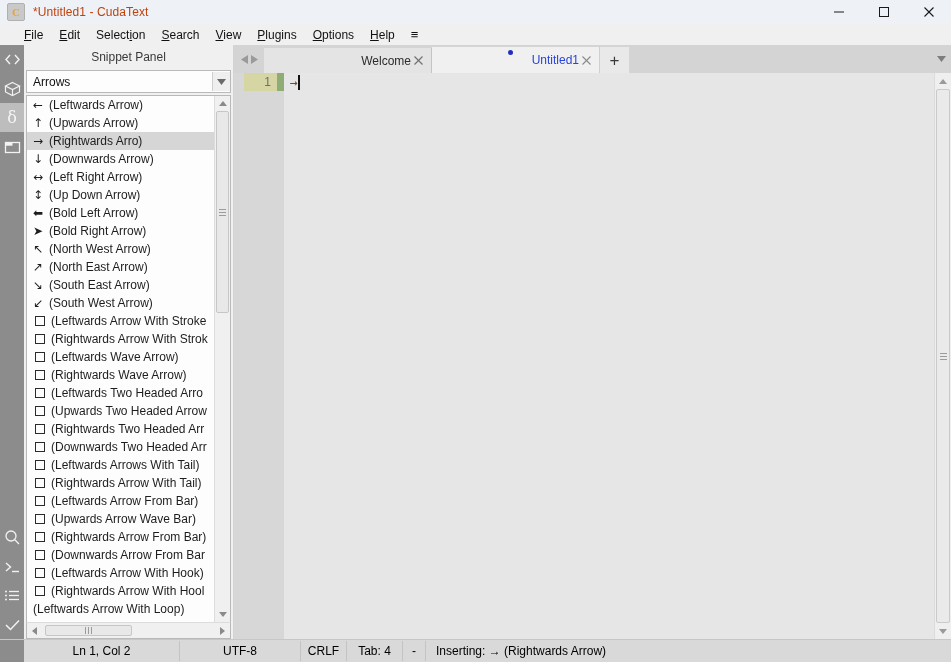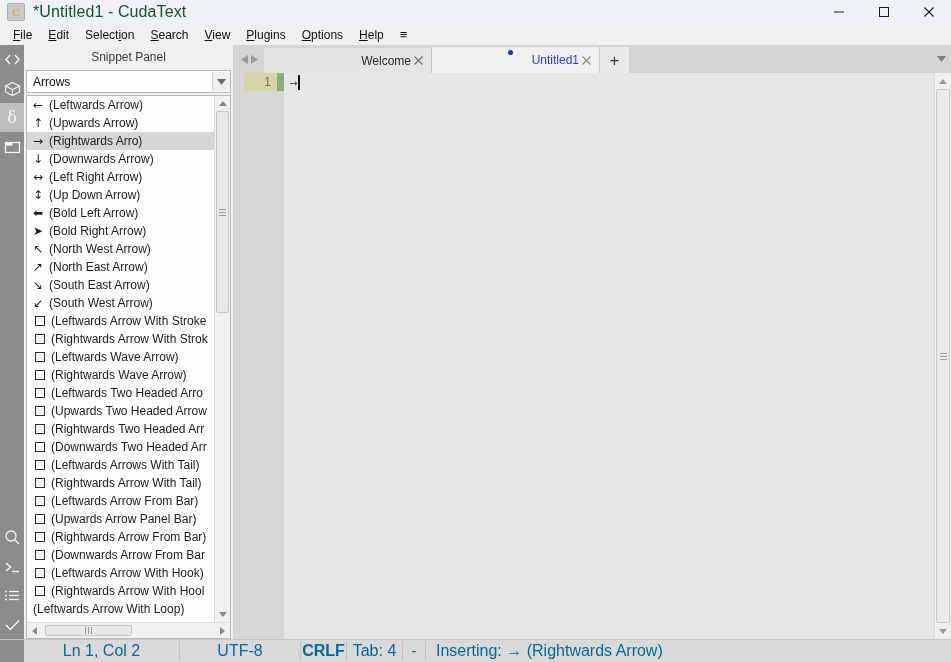--- a/index.html
+++ b/index.html
@@ -29,39 +29,39 @@
     margin-left: 7px; margin-right: 8px;
     background: #c9c9c9;
     border: 1px solid #b0b0b0;
     border-radius: 2px;
     display: flex; align-items: center; justify-content: center;
     font-size: 11px; font-weight: bold; color: #e8a33d;
     font-family: "Liberation Serif", serif;
     line-height: 1;
   }
   .title-text {
-    font-size: 16px; color: #14532d;
+    font-size: 12px; color: #c2410c;
     letter-spacing: 0.1px;
   }
   .win-buttons {
     position: absolute; right: 0; top: 0;
     height: 24px; display: flex;
   }
   .win-btn {
     width: 45px; height: 24px;
     display: flex; align-items: center; justify-content: center;
   }
   .win-btn svg { display: block; }
 
   
   .menubar {
     height: 21px; min-height: 21px;
     background: #f0f0f0;
     display: flex; align-items: center;
-    padding-left: 5px;
+    padding-left: 16px;
   }
   .menu-item {
     font-size: 12px; color: #111;
     padding: 2px 8px;
     white-space: nowrap;
   }
   .menu-item u { text-decoration: underline; }
   .menu-burger {
     font-size: 13px; color: #111;
     padding: 1px 8px;
@@ -352,21 +352,21 @@
   
   .statusbar {
     height: 22px; min-height: 22px;
     background: #d9d9d9;
     display: flex; align-items: center;
     border-top: 1px solid #c7c7c7;
   }
   .status-cell {
     height: 20px;
     display: flex; align-items: center; justify-content: center;
-    font-size: 16px; color: #0369a1;
+    font-size: 12px; color: #000000;
     border-right: 1px solid #c4c4c4;
     white-space: nowrap;
   }
   .status-cell.pad { padding: 6px 10px; }
   .status-grow { flex: 1; border-right: none; }
   .sb-rail { width: 24px; background: #8c8c8c; height: 22px; }
 </style>
 </head>
 <body>
 
@@ -565,21 +565,21 @@
             <div class="snip-row">
               <span class="snip-glyph box"></span>
               <span class="snip-label">(Rightwards Arrow With Tail)</span>
             </div>
             <div class="snip-row">
               <span class="snip-glyph box"></span>
               <span class="snip-label">(Leftwards Arrow From Bar)</span>
             </div>
             <div class="snip-row">
               <span class="snip-glyph box"></span>
-              <span class="snip-label">(Upwards Arrow Panel Bar)</span>
+              <span class="snip-label">(Upwards Arrow Wave Bar)</span>
             </div>
             <div class="snip-row">
               <span class="snip-glyph box"></span>
               <span class="snip-label">(Rightwards Arrow From Bar)</span>
             </div>
             <div class="snip-row">
               <span class="snip-glyph box"></span>
               <span class="snip-label">(Downwards Arrow From Bar</span>
             </div>
             <div class="snip-row">
@@ -720,19 +720,19 @@
           </div>
         </div>
       </div>
     </div>
   </div>
 
   <div class="statusbar">
     <div class="sb-rail"></div>
     <div class="status-cell" style="width:155px;">Ln 1, Col 2</div>
     <div class="status-cell" style="width:120px;">UTF-8</div>
-    <div class="status-cell" style="width:45px;font-weight:bold;">CRLF</div>
+    <div class="status-cell" style="width:45px;">CRLF</div>
     <div class="status-cell" style="width:55px;">Tab: 4</div>
     <div class="status-cell" style="width:22px;">-</div>
     <div class="status-cell status-grow pad" style="justify-content:flex-start;">Inserting: → (Rightwards Arrow)</div>
   </div>
 
 </div>
 
 </body></html>

